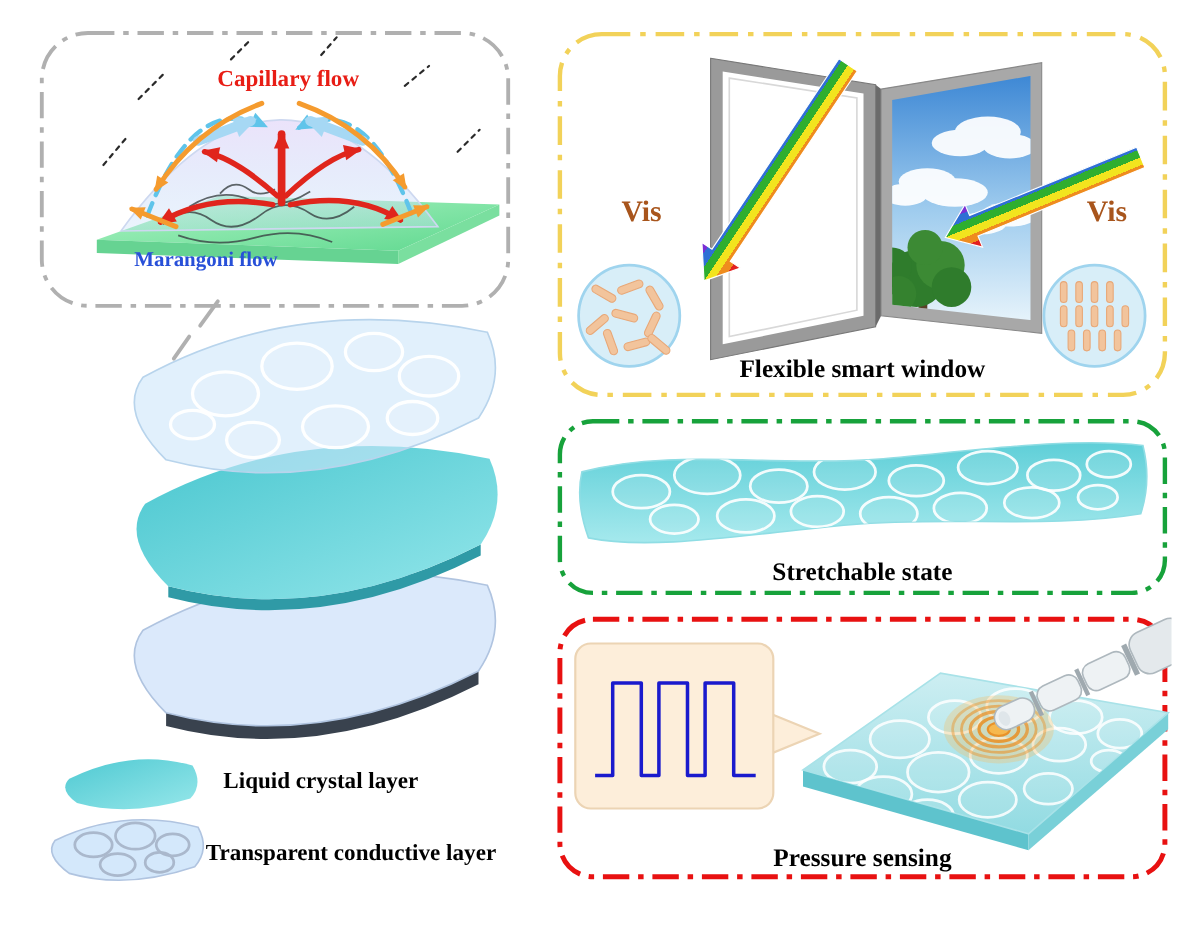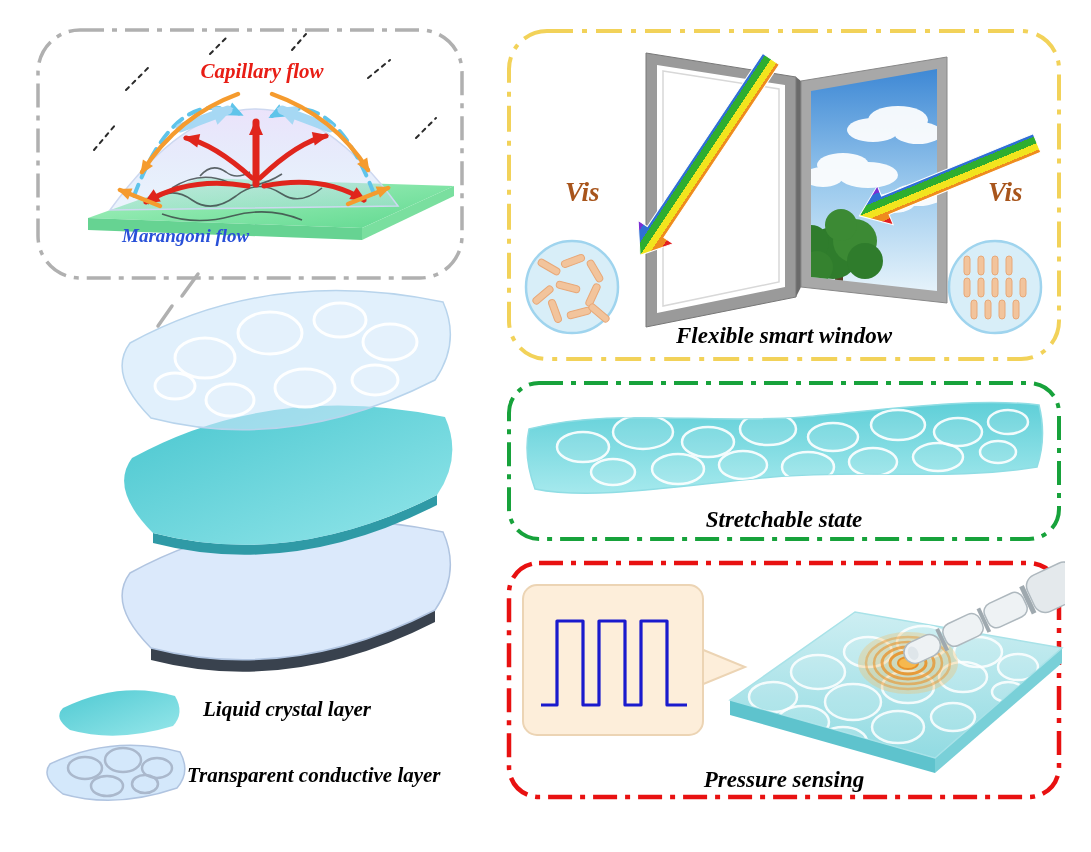--- a/index.html
+++ b/index.html
@@ -1,17 +1,17 @@
 <!DOCTYPE html>
 <html><head>
 <meta charset="utf-8">
 <style>
   html,body{margin:0;padding:0;background:#ffffff;}
   .figure{position:relative;width:1091px;height:852px;background:#ffffff;overflow:hidden;
-          font-family:"Liberation Serif", serif;font-style:italic;}
+          font-family:"Liberation Serif", serif;}
   .abs{position:absolute;}
   svg text{font-family:"Liberation Serif", serif;font-weight:bold;}
 </style>
 </head>
 <body>
 
 <div class="figure">
 
   <svg class="abs" style="left:30px;top:20px;" width="440" height="320" viewBox="0 0 440 320">
     <defs>

